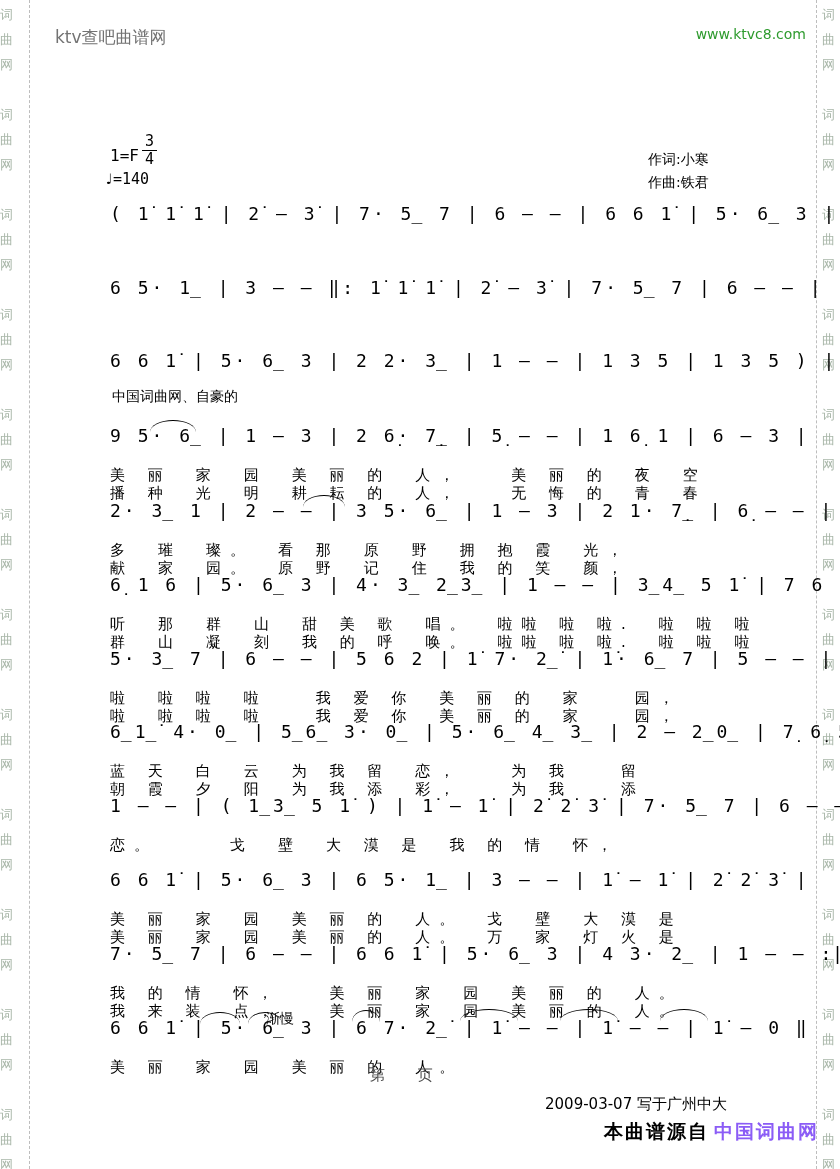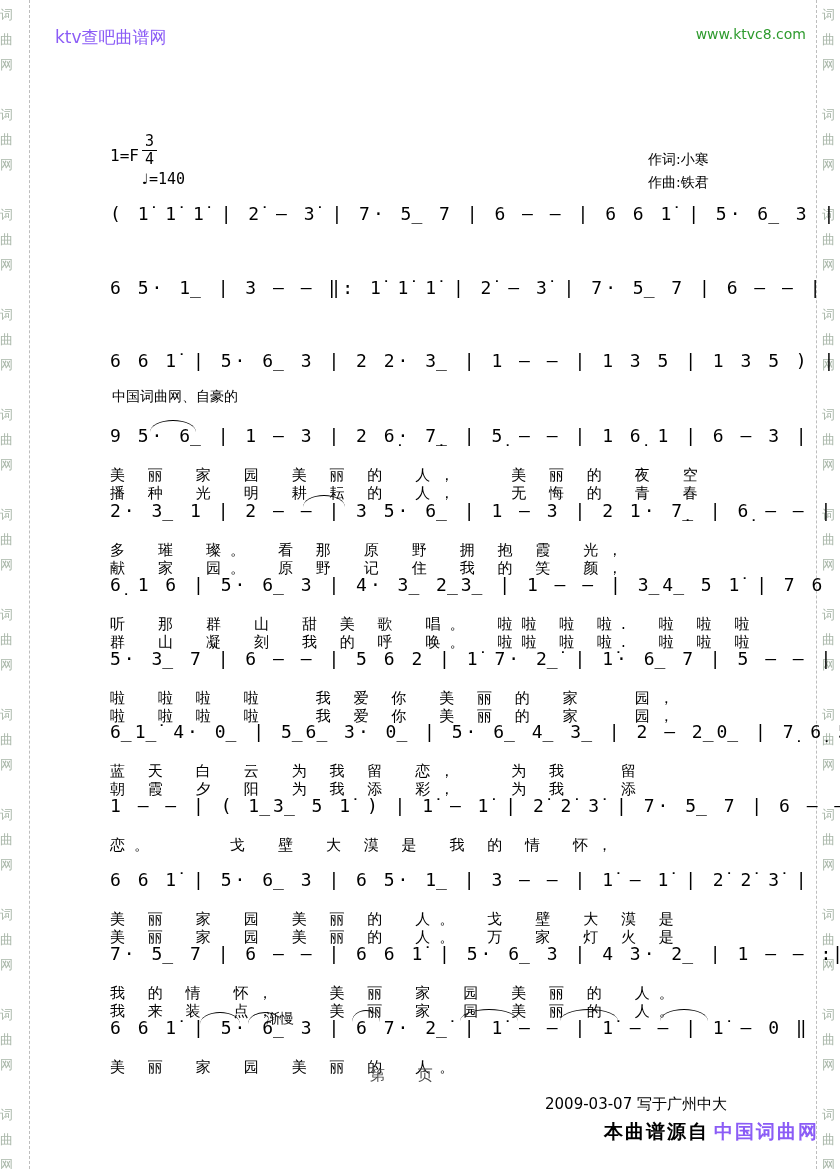--- a/index.html
+++ b/index.html
@@ -3,31 +3,31 @@
 <meta charset="utf-8">
 <style>
   html,body{margin:0;padding:0;background:#fff;}
   .page{position:relative;width:840px;height:1169px;background:#fff;overflow:hidden;
         font-family:"DejaVu Sans",sans-serif;color:#000;}
   
   .vdash{position:absolute;top:0;bottom:0;width:0;border-left:1px dashed #bdbdbd;}
   .side{position:absolute;top:0;bottom:0;width:18px;}
   .side span{position:absolute;left:0;font-size:13px;color:#a9b7a9;}
   
-  .site-name{position:absolute;left:55px;top:26px;font-size:17px;color:#8b5cf6;text-decoration:none;}
+  .site-name{position:absolute;left:55px;top:26px;font-size:17px;color:#737373;text-decoration:none;}
   .site-url{position:absolute;right:34px;top:26px;font-size:14px;color:#2e9b2e;text-decoration:none;}
   
   .title{position:absolute;left:0;right:0;top:92px;text-align:center;font-family:"DejaVu Serif",serif;
          font-size:29px;letter-spacing:3px;font-weight:400;}
   .keysig{position:absolute;left:110px;top:146px;font-size:16px;font-family:"DejaVu Sans Mono",monospace;}
   .timesig{position:absolute;left:142px;top:133px;font-size:15px;text-align:center;line-height:17px;
            font-family:"DejaVu Sans Mono",monospace;}
   .timesig .num{display:block;border-bottom:1px solid #000;padding:0 3px;}
   .timesig .den{display:block;padding:0 3px;}
-  .tempo{position:absolute;left:104px;top:170px;font-size:15px;font-family:"DejaVu Sans Mono",monospace;margin-left:36px;}
+  .tempo{position:absolute;left:104px;top:170px;font-size:15px;font-family:"DejaVu Sans Mono",monospace;}
   .credits{position:absolute;left:648px;top:148px;font-size:14px;line-height:23px;}
   .expression{position:absolute;left:112px;top:388px;font-size:14px;}
   .rit{position:absolute;left:266px;top:1010px;font-size:14px;text-align:right;}
   
   .system{position:absolute;left:110px;width:660px;}
   .notes{font-family:"DejaVu Sans Mono",monospace;font-size:18px;letter-spacing:3px;white-space:pre;height:26px;}
   .lyric{font-size:15px;letter-spacing:9px;white-space:pre;line-height:18px;}
   .lyric.first{margin-top:15px;}
   
   .arc{position:absolute;height:11px;border-top:1.5px solid #000;border-radius:50%/100% 100% 0 0;}

